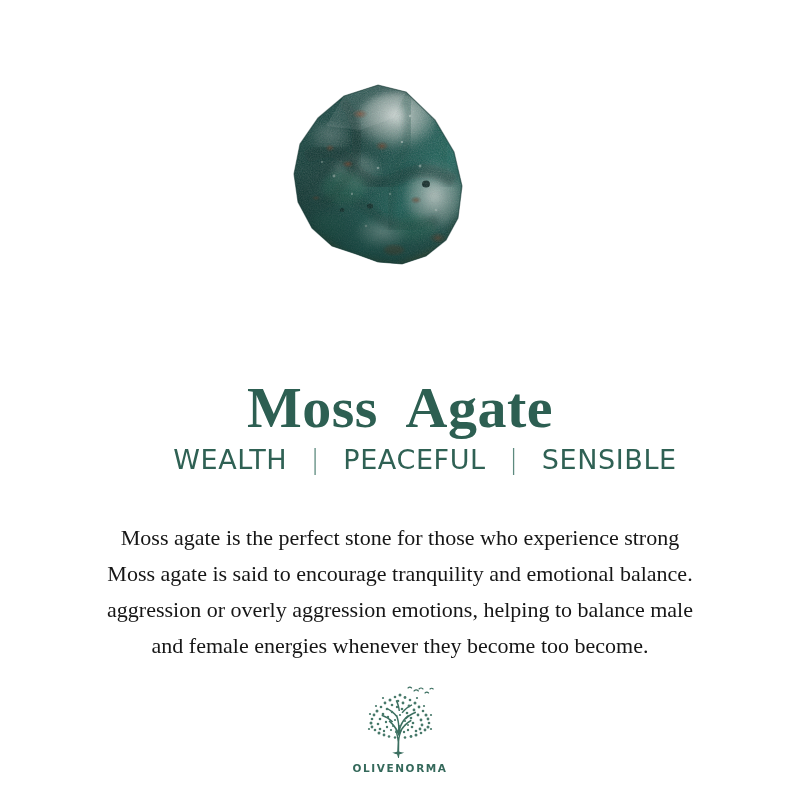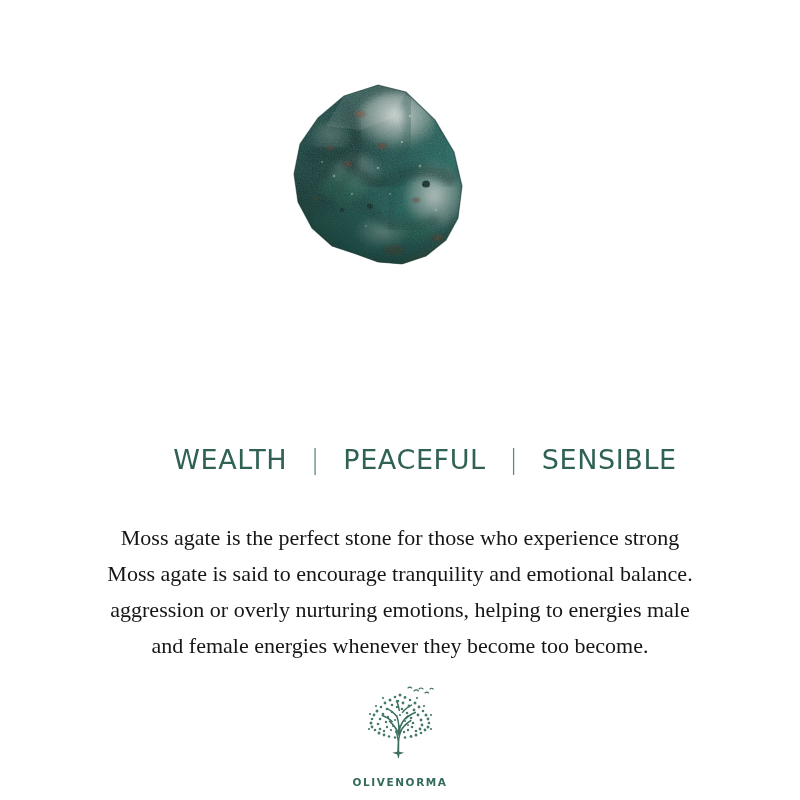--- a/index.html
+++ b/index.html
@@ -101,21 +101,21 @@
     display: flex;
     flex-direction: column;
     align-items: center;
   }
   .logo-mark {
     display: block;
     width: 92px;
     height: 76px;
   }
   .logo-word {
-    margin-top: 16px;
+    margin-top: 2px;
     font-family: "DejaVu Sans", "Liberation Sans", sans-serif;
     font-size: 10.5px;
     font-weight: 700;
     letter-spacing: 1.6px;
     color: #35695b;
   }
 </style>
 </head>
 <body>
 
@@ -227,33 +227,34 @@
 
         <path d="M20 150 L60 176 L110 188 L160 166 L172 140 L176 192 L0 192 Z" fill="#4e4524" opacity="0.35" filter="url(#soft)"></path>
       </g>
 
       <path d="M92 7 L120 14 L149 42 L168 74 L176 108 L172 140 L160 162
                L140 178 L116 186 L92 184 L70 176 L46 168 L26 150
                L12 124 L8 96 L14 66 L32 40 L58 18 Z" fill="none" stroke="#10312d" stroke-width="1.2" opacity="0.5"></path>
     </svg>
   </div>
 
+  <h1 class="title">Moss  Agate</h1>
 
   <div class="subtitle">
     <span class="kw">WEALTH</span>
     <span class="sep">|</span>
     <span class="kw">PEACEFUL</span>
     <span class="sep">|</span>
     <span class="kw">SENSIBLE</span>
   </div>
 
   <div class="body-copy">
     <span class="line">Moss agate is the perfect stone for those who experience strong</span>
     <span class="line">Moss agate is said to encourage tranquility and emotional balance.</span>
-    <span class="line">aggression or overly nurturing emotions, helping to energies male</span>
+    <span class="line">aggression or overly aggression emotions, helping to balance male</span>
     <span class="line">and female energies whenever they become too become.</span>
   </div>
 
   <div class="logo">
     <svg class="logo-mark" viewBox="0 0 92 76" xmlns="http://www.w3.org/2000/svg">
       <g fill="#3b6f60">
 
         <path d="M44.2 74 L43.0 70.2 C41.0 70.0 39.4 69.4 38.2 68.6
                  C40.0 68.6 42.0 68.4 43.2 67.6 L43.6 58
                  C43.2 54 42.4 50 41.2 46.6 L42.6 46.2

